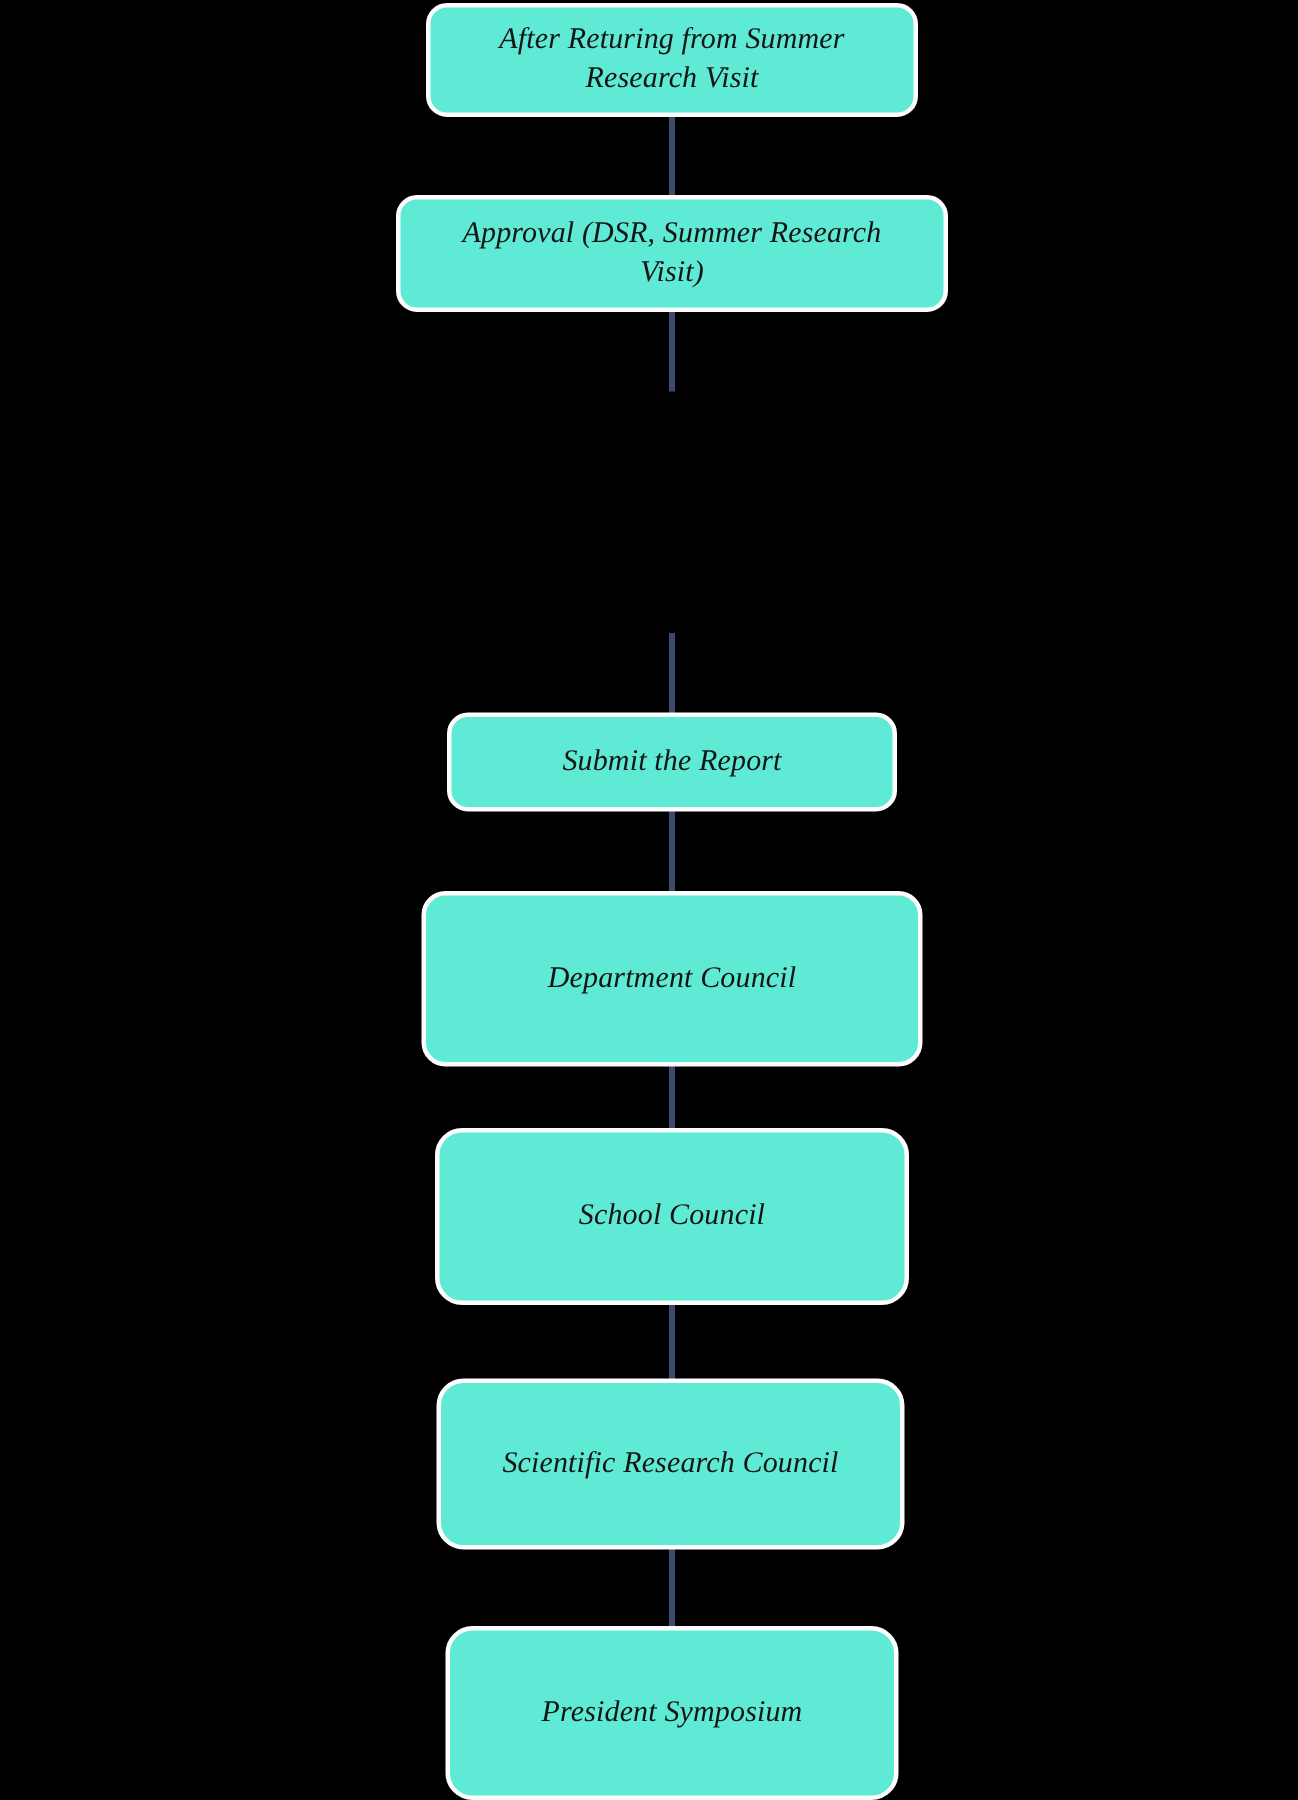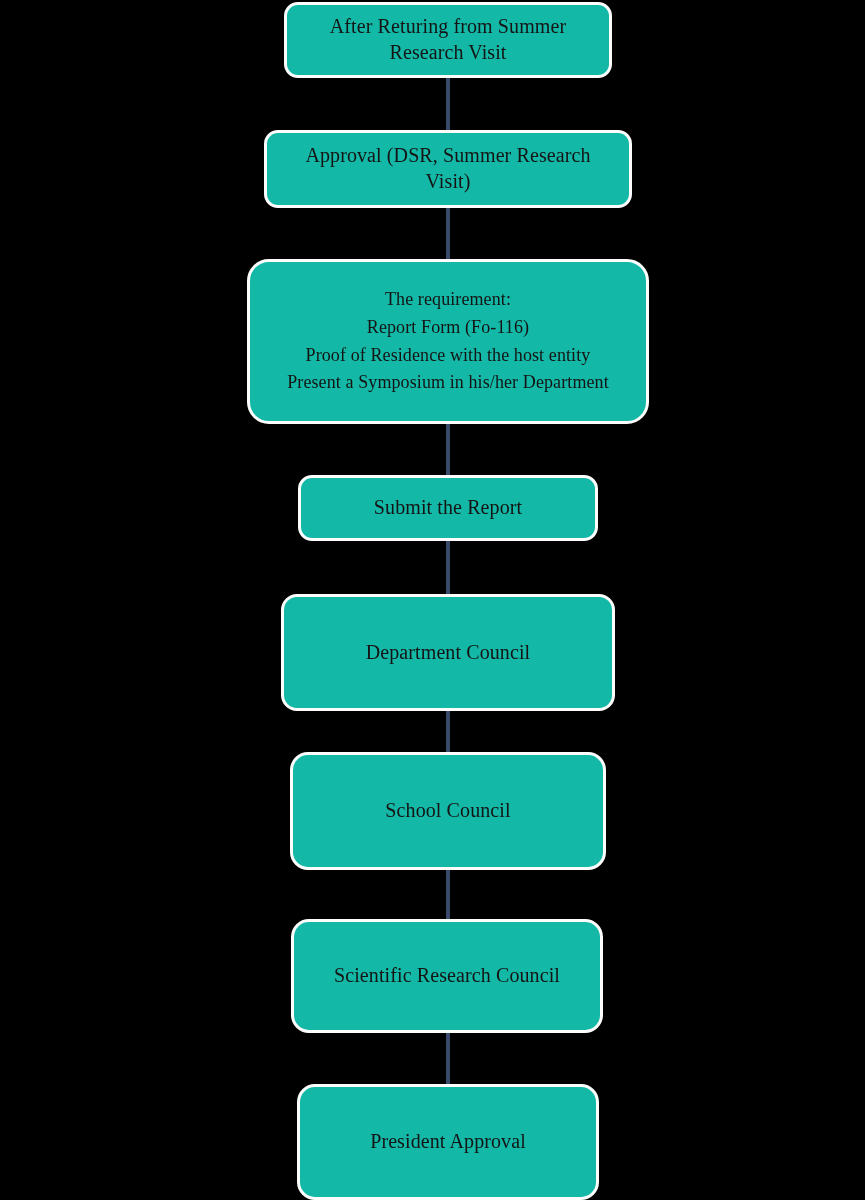--- a/index.html
+++ b/index.html
@@ -28,30 +28,31 @@
     background: #3a4a6b;
     width: 4px;
     left: 446px;
     z-index: 1;
   }
 
   
   .flow-box {
     position: absolute;
     box-sizing: border-box;
-    background: #14b8a6;
+    background: #5eead4;
     border: 3px solid #fdfdfd;
     border-radius: 16px;
     display: flex;
     align-items: center;
     justify-content: center;
     text-align: center;
     color: #141414;
     z-index: 2;
     padding: 2px 6px;
+    font-style: italic;
   }
 
   .flow-box .box-label {
     display: block;
     width: 100%;
     line-height: 1.28;
     white-space: pre-line;
     font-size: 20px;
     letter-spacing: 0.1px;
   }
@@ -94,40 +95,34 @@
   <div class="flow-box" id="box-0">
     <span class="box-label">After Returing from Summer
 Research Visit</span>
   </div>
 
   <div class="flow-box" id="box-1">
     <span class="box-label">Approval (DSR, Summer Research
 Visit)</span>
   </div>
 
-  <div class="flow-box" id="box-2">
-    <span class="box-label">The requirement:
-Report Form (Fo-116)
-Proof of Residence with the host entity
-Present a Symposium in his/her Department</span>
-  </div>
 
   <div class="flow-box" id="box-3">
     <span class="box-label">Submit the Report</span>
   </div>
 
   <div class="flow-box" id="box-4">
     <span class="box-label">Department Council</span>
   </div>
 
   <div class="flow-box" id="box-5">
     <span class="box-label">School Council</span>
   </div>
 
   <div class="flow-box" id="box-6">
     <span class="box-label">Scientific Research Council</span>
   </div>
 
   <div class="flow-box" id="box-7">
-    <span class="box-label">President Approval</span>
+    <span class="box-label">President Symposium</span>
   </div>
 
 </div>
 
 </body></html>

